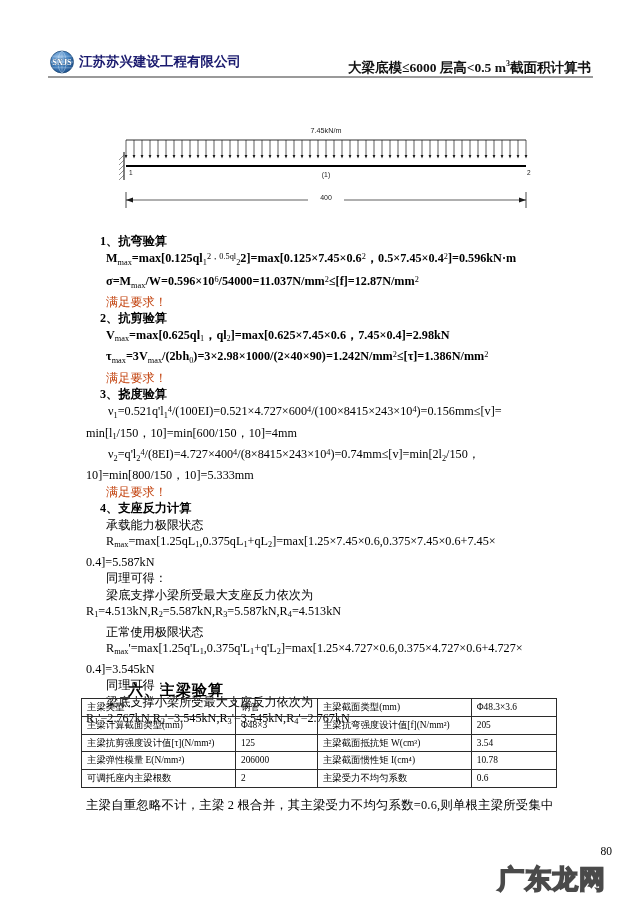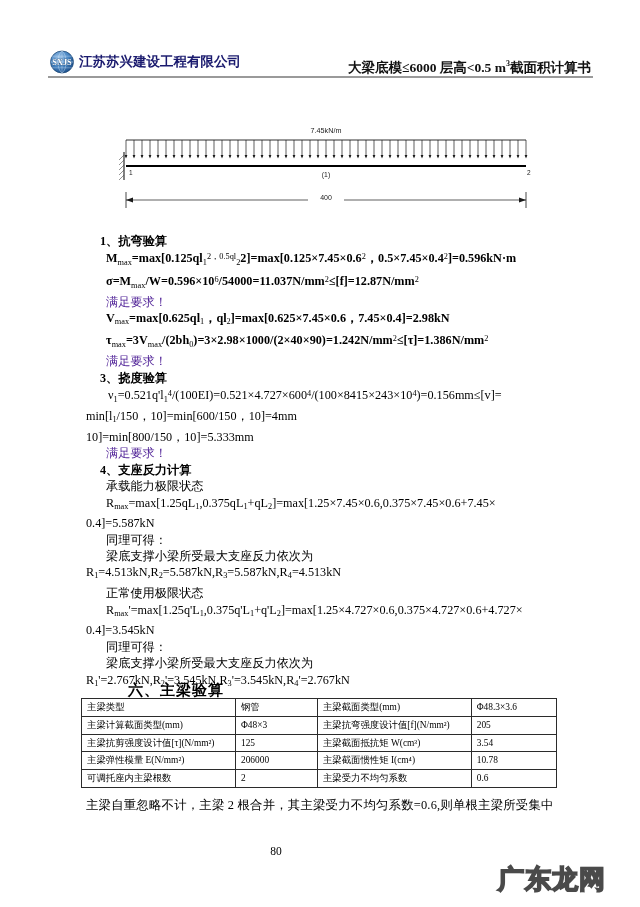--- a/index.html
+++ b/index.html
@@ -82,21 +82,21 @@
   }
   .ln { white-space: nowrap; }
   .sec-head {
     font-weight: bold;
     padding-left: 14px;
   }
   .ind1 { padding-left: 20px; }
   .ind2 { padding-left: 22px; }
   .ind0 { padding-left: 0px; }
   .ok {
-    color: #4c1d95;
+    color: #c2410c;
     padding-left: 20px;
   }
   .bold { font-weight: bold; }
   sub { font-size: 8.3px; vertical-align: -0.28em; }
   sup { font-size: 8.3px; vertical-align: 0.42em; }
 
   .big-head {
     position: absolute;
     left: 88px;
     top: 681px;
@@ -134,22 +134,22 @@
     font-size: 12.4px;
     white-space: nowrap;
     letter-spacing: 0.2px;
   }
 
   
   .page-number {
     position: absolute;
     left: 0;
     top: 845px;
-    width: 552px;
-    text-align: center;
+    width: 612px;
+    text-align: right;
     font-size: 11.5px;
   }
   .watermark {
     position: absolute;
     left: 498px;
     top: 862px;
     font-size: 26px;
     font-weight: bold;
     font-family: "DejaVu Sans", sans-serif;
     color: #000000;
@@ -335,34 +335,38 @@
 
   <div class="ln sec-head">1、抗弯验算</div>
   <div class="ln ind1">
     <span class="bold">M</span><sub>max</sub><span class="bold">=max[0.125ql</span><sub>1</sub><sup>2，0.5ql</sup><sub>2</sub><span class="bold">2]=max[0.125×7.45×0.6</span><sup>2</sup><span class="bold">，0.5×7.45×0.4</span><sup>2</sup><span class="bold">]=0.596kN·m</span>
   </div>
   <div class="ln ind1">
     <span class="bold">σ=M</span><sub>max</sub><span class="bold">/W=0.596×10</span><sup>6</sup><span class="bold">/54000=11.037N/mm</span><sup>2</sup><span class="bold">≤[f]=12.87N/mm</span><sup>2</sup>
   </div>
   <div class="ln ok">满足要求！</div>
 
+  <div class="ln sec-head">2、抗剪验算</div>
   <div class="ln ind1">
     <span class="bold">V</span><sub>max</sub><span class="bold">=max[0.625ql</span><sub>1</sub><span class="bold">，ql</span><sub>2</sub><span class="bold">]=max[0.625×7.45×0.6，7.45×0.4]=2.98kN</span>
   </div>
   <div class="ln ind1">
     <span class="bold">τ</span><sub>max</sub><span class="bold">=3V</span><sub>max</sub><span class="bold">/(2bh</span><sub>0</sub><span class="bold">)=3×2.98×1000/(2×40×90)=1.242N/mm</span><sup>2</sup><span class="bold">≤[τ]=1.386N/mm</span><sup>2</sup>
   </div>
   <div class="ln ok">满足要求！</div>
 
   <div class="ln sec-head">3、挠度验算</div>
   <div class="ln ind2">
     <span>ν</span><sub>1</sub><span>=0.521q'l</span><sub>1</sub><sup>4</sup><span>/(100EI)=0.521×4.727×600</span><sup>4</sup><span>/(100×8415×243×10</span><sup>4</sup><span>)=0.156mm≤[v]=</span>
   </div>
   <div class="ln ind0">
     <span>min[l</span><sub>1</sub><span>/150，10]=min[600/150，10]=4mm</span>
+  </div>
+  <div class="ln ind2">
+    <span>ν</span><sub>2</sub><span>=q'l</span><sub>2</sub><sup>4</sup><span>/(8EI)=4.727×400</span><sup>4</sup><span>/(8×8415×243×10</span><sup>4</sup><span>)=0.74mm≤[v]=min[2l</span><sub>2</sub><span>/150，</span>
   </div>
   <div class="ln ind0">10]=min[800/150，10]=5.333mm</div>
   <div class="ln ok">满足要求！</div>
 
   <div class="ln sec-head">4、支座反力计算</div>
   <div class="ln ind1">承载能力极限状态</div>
   <div class="ln ind1">
     <span>R</span><sub>max</sub><span>=max[1.25qL</span><sub>1</sub><span>,0.375qL</span><sub>1</sub><span>+qL</span><sub>2</sub><span>]=max[1.25×7.45×0.6,0.375×7.45×0.6+7.45×</span>
   </div>
   <div class="ln ind0">0.4]=5.587kN</div>

